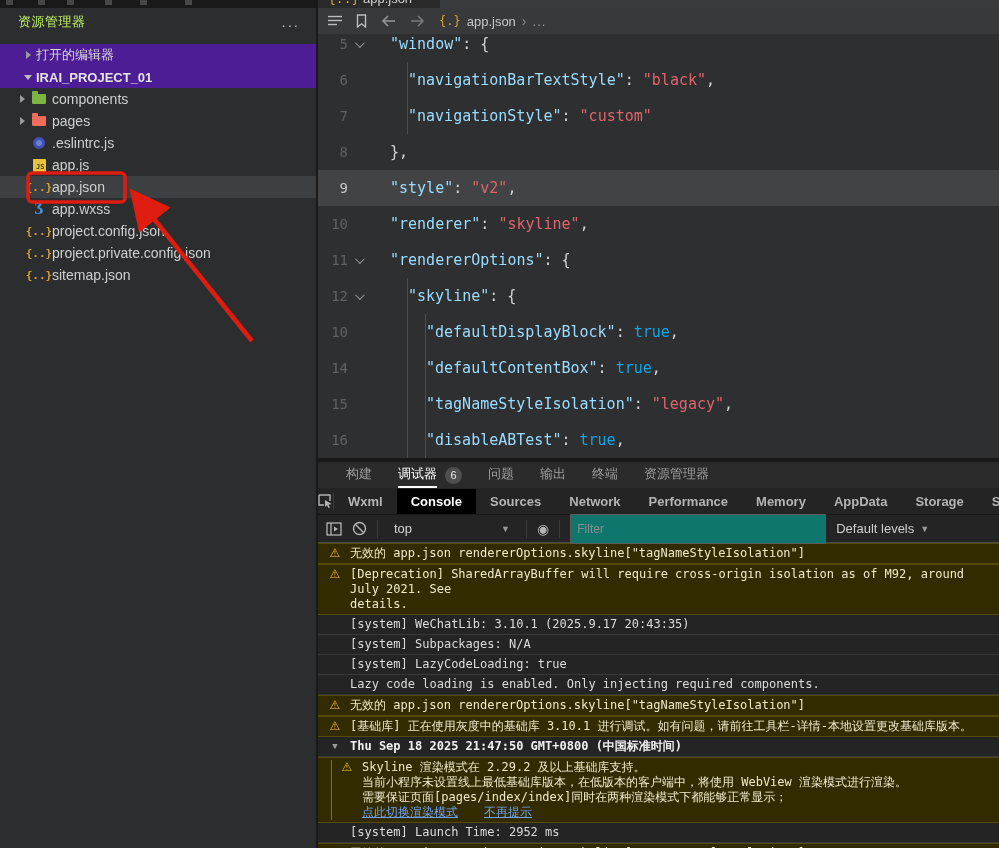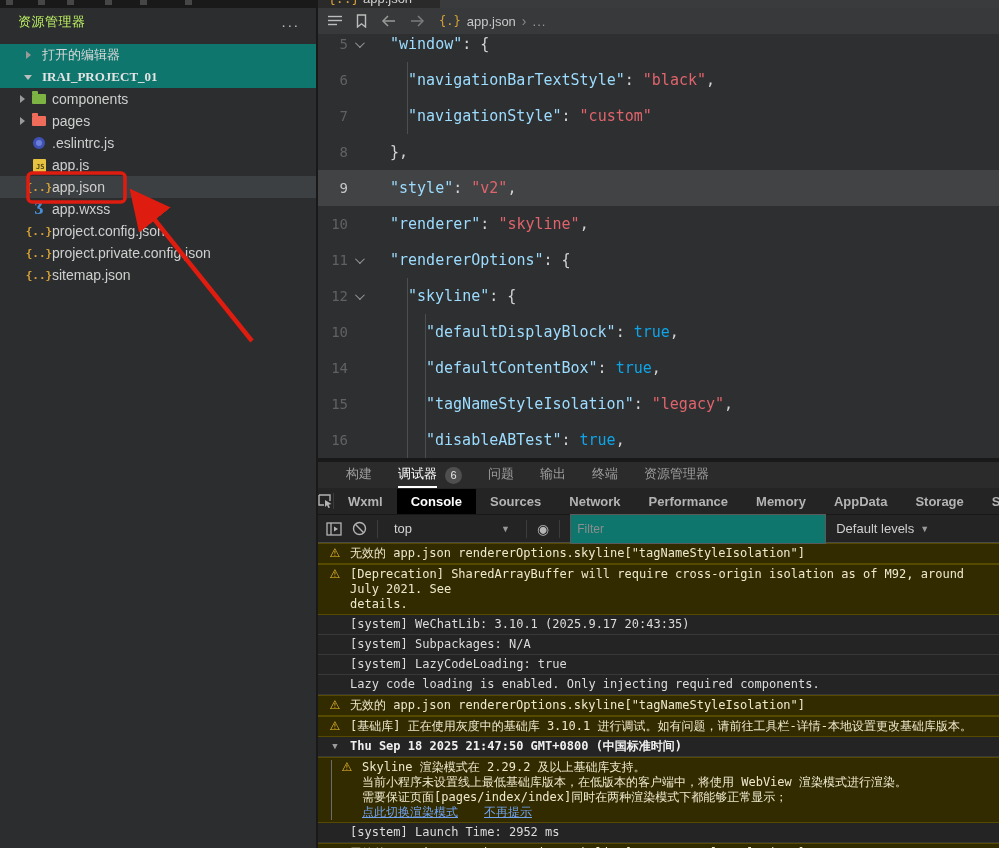--- a/index.html
+++ b/index.html
@@ -13,21 +13,21 @@
   .topstrip .tabfrag { position:absolute; left:318px; top:0; width:122px; height:8px; background:#2a2a2a; overflow:hidden; }
   .topstrip .tabfrag .tlabel { position:absolute; left:10px; top:-9px; font-size:13px; color:#cfcfcf; white-space:nowrap; }
   .topstrip .tabfrag .tlabel .br { color:#d7a237; font-family:"DejaVu Sans Mono",monospace; }
   .topstrip .tabstripbg { position:absolute; left:440px; top:0; right:0; height:8px; background:#3a3b3c; }
 
   
   .sidebar { position:absolute; left:0; top:8px; width:316px; height:840px; background:#2b2d2e; color:#cccccc; }
   .sb-head { height:28px; display:flex; align-items:center; justify-content:space-between; padding:0 16px 0 18px; }
   .sb-title { font-size:13px; color:#bef264; letter-spacing:.5px; }
   .sb-menu { color:#bdbdbd; font-size:15px; letter-spacing:2px; line-height:8px; cursor:pointer; }
-  .sb-section { height:22px; display:flex; align-items:center; gap:6px; padding-left:6px; background:#0f766e; font-size:13px; color:#d8d8d8; cursor:pointer;font-family:Liberation Serif, serif; }
+  .sb-section { height:22px; display:flex; align-items:center; padding-left:6px; background:#4c1d95; font-size:13px; color:#d8d8d8; cursor:pointer; }
   .sb-section.root { font-weight:bold; color:#e4e4e4; }
   .tree { position:relative; }
   .t-row { height:22px; display:flex; align-items:center; font-size:14px; color:#cfcfcf; cursor:pointer; }
   .t-row.sel { background:#3d4042; }
   .t-arrow { width:16px; margin-left:14px; display:flex; justify-content:center; }
   .t-arrow.empty { visibility:hidden; }
   .tri-r { width:0; height:0; border-top:4px solid transparent; border-bottom:4px solid transparent; border-left:5px solid #9a9a9a; }
   .tri-d { width:0; height:0; border-left:4px solid transparent; border-right:4px solid transparent; border-top:5px solid #bdbdbd; }
   .t-icon { width:18px; display:flex; justify-content:center; align-items:center; margin-right:4px; }
   .fold-shape { position:relative; width:14px; height:10px; border-radius:1px; }

